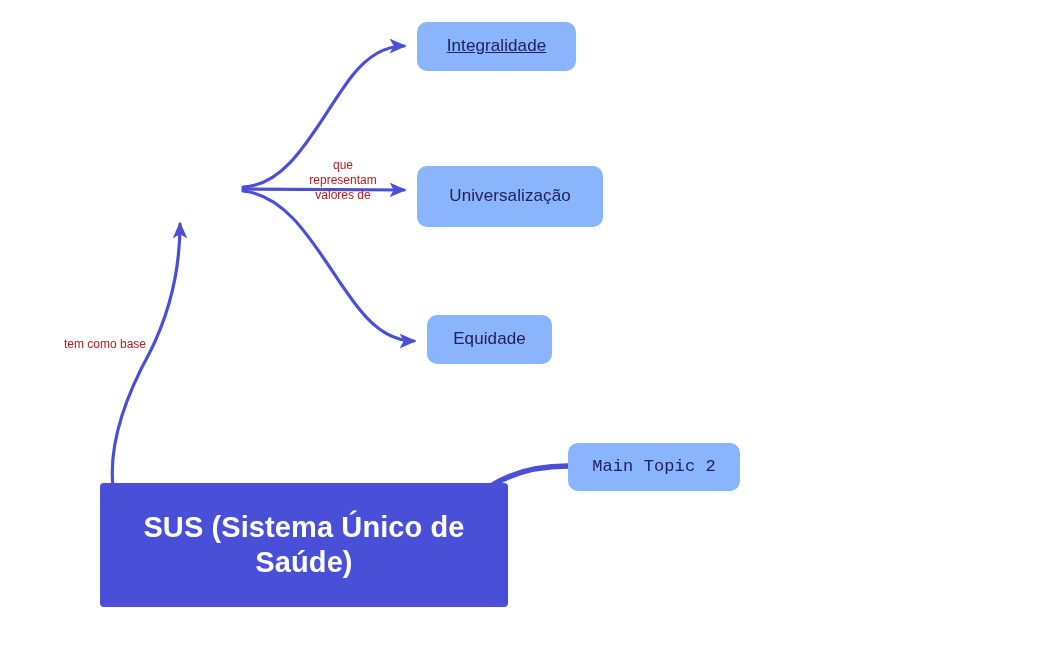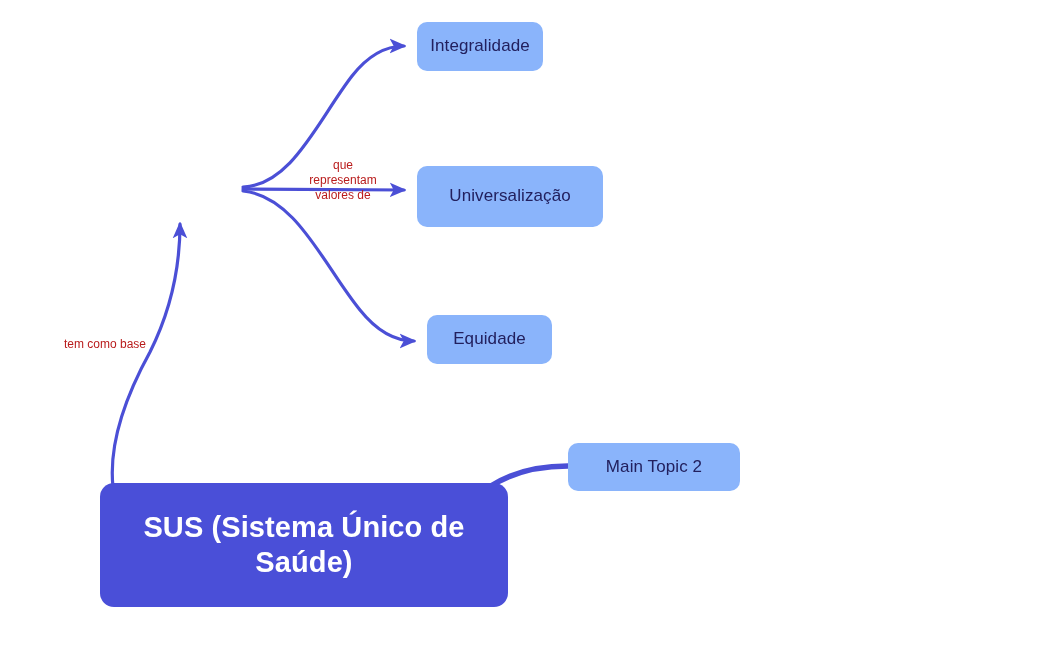--- a/index.html
+++ b/index.html
@@ -42,21 +42,21 @@
     letter-spacing: 0.1px;
     padding: 0 14px;
     white-space: nowrap;
   }
   .node.root {
     background: #4a4fd8;
     color: #ffffff;
     font-size: 29px;
     font-weight: 600;
     line-height: 1.2;
-    border-radius: 14px;
+    border-radius: 4px;
     white-space: normal;
     padding: 0 22px;
   }
   .edge-label {
     position: absolute;
     color: #b91c1c;
     font-size: 12px;
     line-height: 1.23;
     text-align: center;
     white-space: pre-line;
@@ -87,33 +87,33 @@
     <path d="M 243 191 C 296 196 324 266 360 310 C 380 335 400 341 414 341" fill="none" stroke="#4b4fd6" stroke-width="3.2" stroke-linecap="round" marker-end="url(#arrow)"></path>
 
     <path d="M 489 487 C 512 472 540 466 568 466" fill="none" stroke="#4b4fd6" stroke-width="5.6" stroke-linecap="round"></path>
   </svg>
 
   <div class="node root" style="left:100px; top:483px; width:408px; height:124px;">
     <span>SUS (Sistema Único de Saúde)</span>
   </div>
 
 
-  <div class="node" style="left:417px; top:22px; width:126px; height:49px;">
+  <div class="node" style="left:417px; top:22px; width:159px; height:49px;text-decoration:underline;">
     <span>Integralidade</span>
   </div>
 
   <div class="node" style="left:417px; top:166px; width:186px; height:61px;">
     <span>Universalização</span>
   </div>
 
   <div class="node" style="left:427px; top:315px; width:125px; height:49px;">
     <span>Equidade</span>
   </div>
 
-  <div class="node" style="left:568px; top:443px; width:172px; height:48px;">
+  <div class="node" style="left:568px; top:443px; width:172px; height:48px;font-family:Liberation Mono, monospace;">
     <span>Main Topic 2</span>
   </div>
 
 
   <div class="edge-label single" style="left:64px; top:337px;">tem como base</div>
 
   <div class="edge-label" style="left:288px; top:158px; width:110px;">que
 representam
 valores de</div>
 

